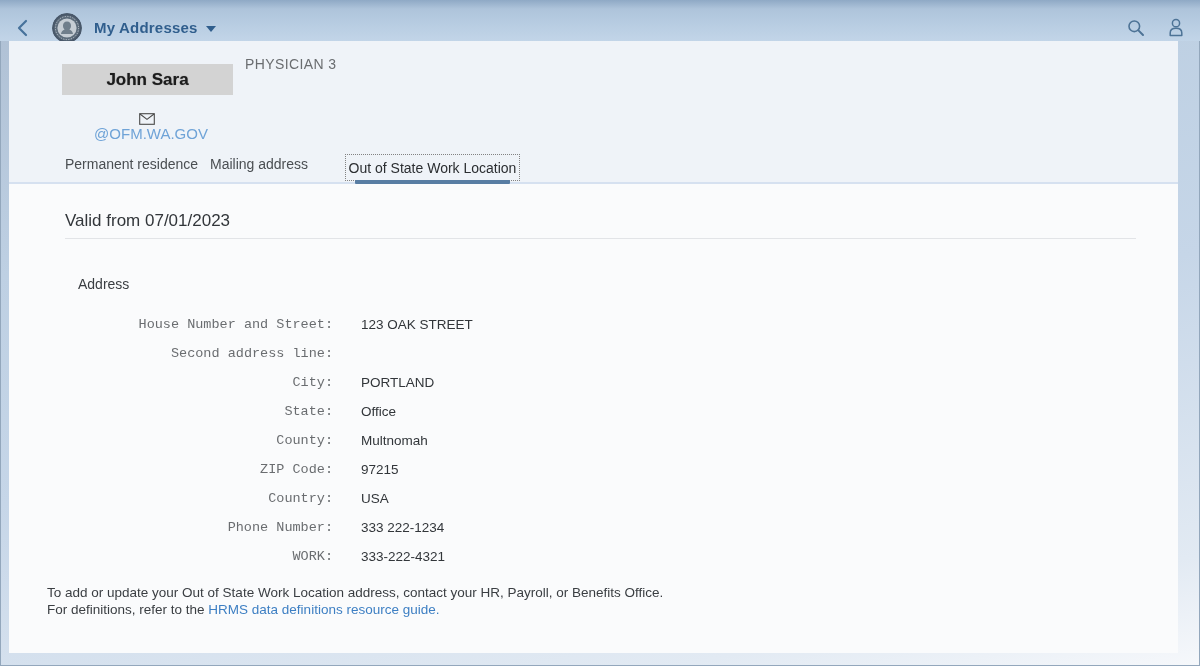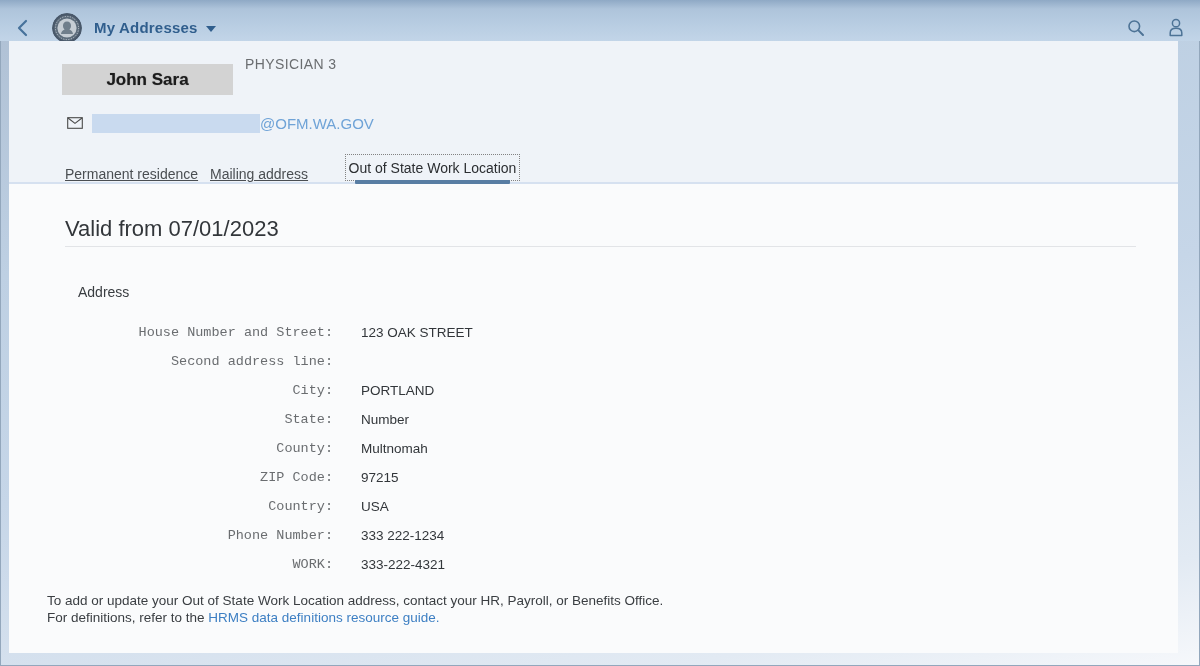--- a/index.html
+++ b/index.html
@@ -40,42 +40,42 @@
   .profile {
     position:relative; width:100%; height:143px; background:#eff3f8;
     border-bottom:2px solid #d6e1f0;
   }
   .name-box {
     position:absolute; left:53px; top:23px; width:171px; height:31px;
     background:#d3d3d3; display:flex; align-items:center; justify-content:center;
   }
   .name-text { font-size:17px; font-weight:700; color:#1c1c1c; text-shadow:0 0 1px rgba(0,0,0,.45); }
   .job-title { position:absolute; left:236px; top:15px; font-size:14px; color:#6a6d70; letter-spacing:.4px; }
-  .email-row { position:absolute; left:58px; top:72px; height:20px; display:flex; align-items:center; }
+  .email-row { position:absolute; left:58px; top:72px; height:20px; display:flex; align-items:center;flex-direction:column; }
   .email-icon { margin-right:9px; display:flex; }
   .email-redaction { width:168px; height:19px; background:#c9daef; }
   .email-domain { font-size:15px; color:#6fa3d7; text-decoration:none; cursor:pointer; }
 
   
-  .tab-plain { position:absolute; bottom:0; font-size:14px; color:#4a4e52; cursor:pointer;text-decoration:underline; }
+  .tab-plain { position:absolute; bottom:10px; font-size:14px; color:#4a4e52; cursor:pointer; }
   .tab-permanent { left:56px; }
   .tab-mailing { left:201px; }
   .tab-active-box {
     position:absolute; left:308px; bottom:1px; width:175px; height:27px;
     border:1px dotted #828282; display:flex; align-items:center; justify-content:center;
     font-size:14px; color:#2b2e31; cursor:pointer; background:transparent;margin-left:28px;
   }
   .tab-active-box::after {
     content:""; position:absolute; left:9px; right:9px; bottom:-4px; height:4px;
     background:#587da3; border-radius:1px;
   }
 
   
   .content { position:relative; width:100%; }
-  .valid-from { margin:36px 0 0 56px; font-size:22px; font-weight:400; color:#32363a; line-height:18px; }
+  .valid-from { margin:28px 0 0 56px; font-size:17px; font-weight:400; color:#32363a; line-height:18px; }
   .divider { margin:8px 42px 0 56px; border:none; border-top:1px solid #e2e4e7; height:0; }
   .group-label { margin:38px 0 0 69px; font-size:14px; color:#393d41; line-height:14px; }
   .form { margin-top:19px; }
   .form-row { display:flex; align-items:center; height:29px; }
   .form-label { width:324px; text-align:right; font-size:13.5px; color:#6a6d70;font-family:Liberation Mono, monospace; }
   .form-value { margin-left:28px; font-size:13.5px; color:#32363a; }
   .footer-note { margin:13px 60px 0 38px; font-size:13.5px; color:#3a3e42; line-height:17px; }
   .footer-link { color:#3d7fc3; text-decoration:none; cursor:pointer; }
 </style>
 </head>
@@ -158,21 +158,21 @@
         <div class="form-row">
           <span class="form-label">Second address line:</span>
           <span class="form-value"></span>
         </div>
         <div class="form-row">
           <span class="form-label">City:</span>
           <span class="form-value">PORTLAND</span>
         </div>
         <div class="form-row">
           <span class="form-label">State:</span>
-          <span class="form-value">Number</span>
+          <span class="form-value">Office</span>
         </div>
         <div class="form-row">
           <span class="form-label">County:</span>
           <span class="form-value">Multnomah</span>
         </div>
         <div class="form-row">
           <span class="form-label">ZIP Code:</span>
           <span class="form-value">97215</span>
         </div>
         <div class="form-row">

